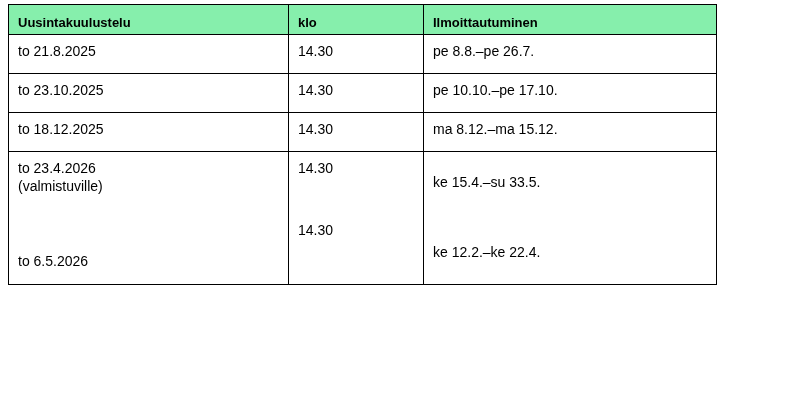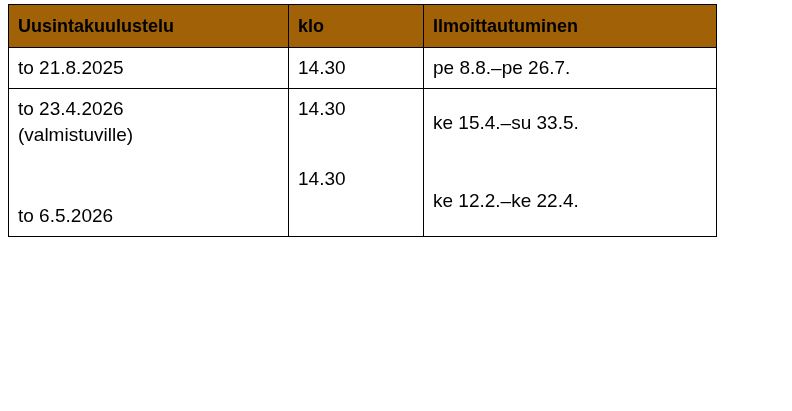--- a/index.html
+++ b/index.html
@@ -25,31 +25,31 @@
     width: 708px;
     margin-left: 8px;
     margin-top: 4px;
     table-layout: fixed;
   }
   table.schedule th,
   table.schedule td {
     border: 1px solid #000000;
     vertical-align: top;
     padding: 7px 9px 7px 9px;
-    font-size: 19px;
+    font-size: 14px;
     line-height: 1.35;
     font-weight: normal;
     text-align: left;
   }
   table.schedule thead th {
-    background: #a16207;
+    background: #86efac;
     font-weight: bold;
-    font-size: 18px;
+    font-size: 13px;
     padding-top: 9px;
-    padding-bottom: 9px;
+    padding-bottom: 2px;
   }
   col.c-exam { width: 280px; }
   col.c-time { width: 135px; }
   col.c-reg  { width: 293px; }
 
   tr.r-normal td { height: 24px; }
   tr.r-tall td {
     height: 118px;
   }
   .cell-line {
@@ -82,21 +82,31 @@
       </tr>
     </thead>
     <tbody>
 
       <tr class="r-normal">
         <td>to 21.8.2025</td>
         <td>14.30</td>
         <td>pe 8.8.–pe 26.7.</td>
       </tr>
 
+      <tr class="r-normal">
+        <td>to 23.10.2025</td>
+        <td>14.30</td>
+        <td>pe 10.10.–pe 17.10.</td>
+      </tr>
 
+      <tr class="r-normal">
+        <td>to 18.12.2025</td>
+        <td>14.30</td>
+        <td>ma 8.12.–ma 15.12.</td>
+      </tr>
 
 
       <tr class="r-tall">
         <td>
           <span class="cell-line stack-top">to 23.4.2026
 (valmistuville)</span>
           <span class="stack-gap-exam"></span>
           <span class="cell-line">to 6.5.2026</span>
         </td>
         <td>

